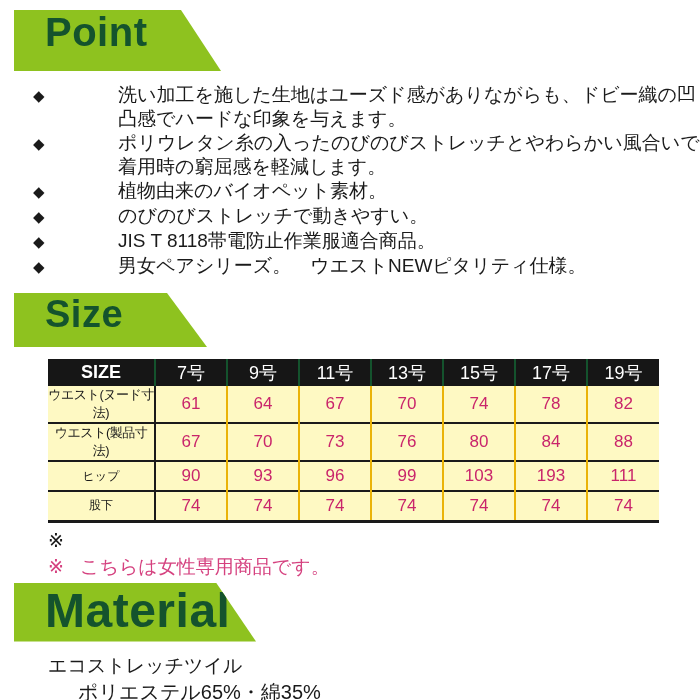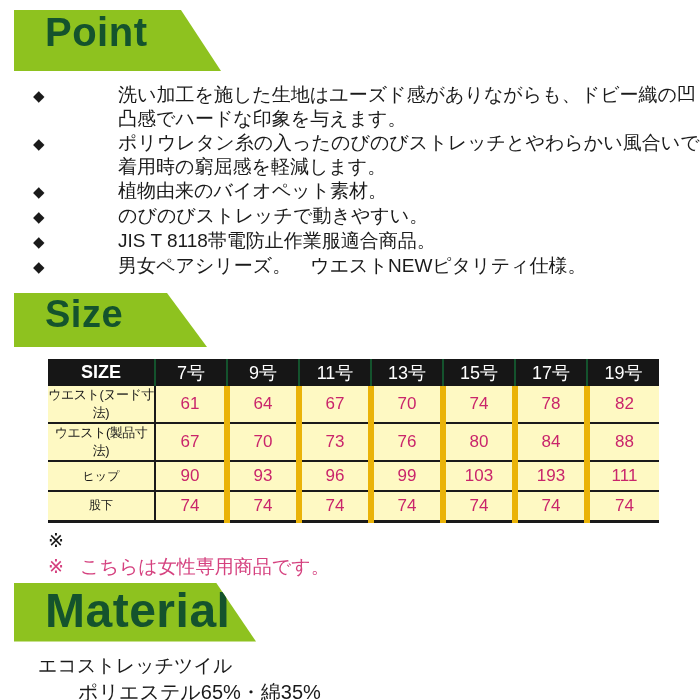--- a/index.html
+++ b/index.html
@@ -40,30 +40,30 @@
     height:27px; text-align:center;
     border-left:2px solid #14532d;
   }
   th:first-child { border-left:none; width:107px; }
   th.col { width:72px; font-weight:normal; }
   td { height:30px; text-align:center; background:#fef9c3; }
   tbody tr + tr td { border-top:2px solid #1a1a1a; }
   td.rowlabel { border-right:2px solid #1a1a1a; font-size:12px; }
   td.rowlabel.small { font-size:13px; letter-spacing:-0.5px; }
   td.num { color: var(--pink,#c9256b); font-size:17px; }
-  td.num + td.num { border-left:6px solid #eab308; }
+  td.num + td.num { border-left:2px solid #eab308; }
 
   
   .notes { margin-top:6px; }
   .note  { display:flex; padding-left:48px; font-size:19px; line-height:24px; margin-top:2px; }
   .note .mk { width:32px; flex:none; }
 
   
   .material-lines { margin-top:10px; line-height:27px; }
-  .m1 { padding-left:38px; font-size:19px; }
+  .m1 { padding-left:48px; font-size:19px; }
   .m2 { padding-left:78px; font-size:20px; }
 </style>
 </head>
 <body>
 
 <main>
 
   <div class="banner point">
     <span>Point</span>
   </div>

